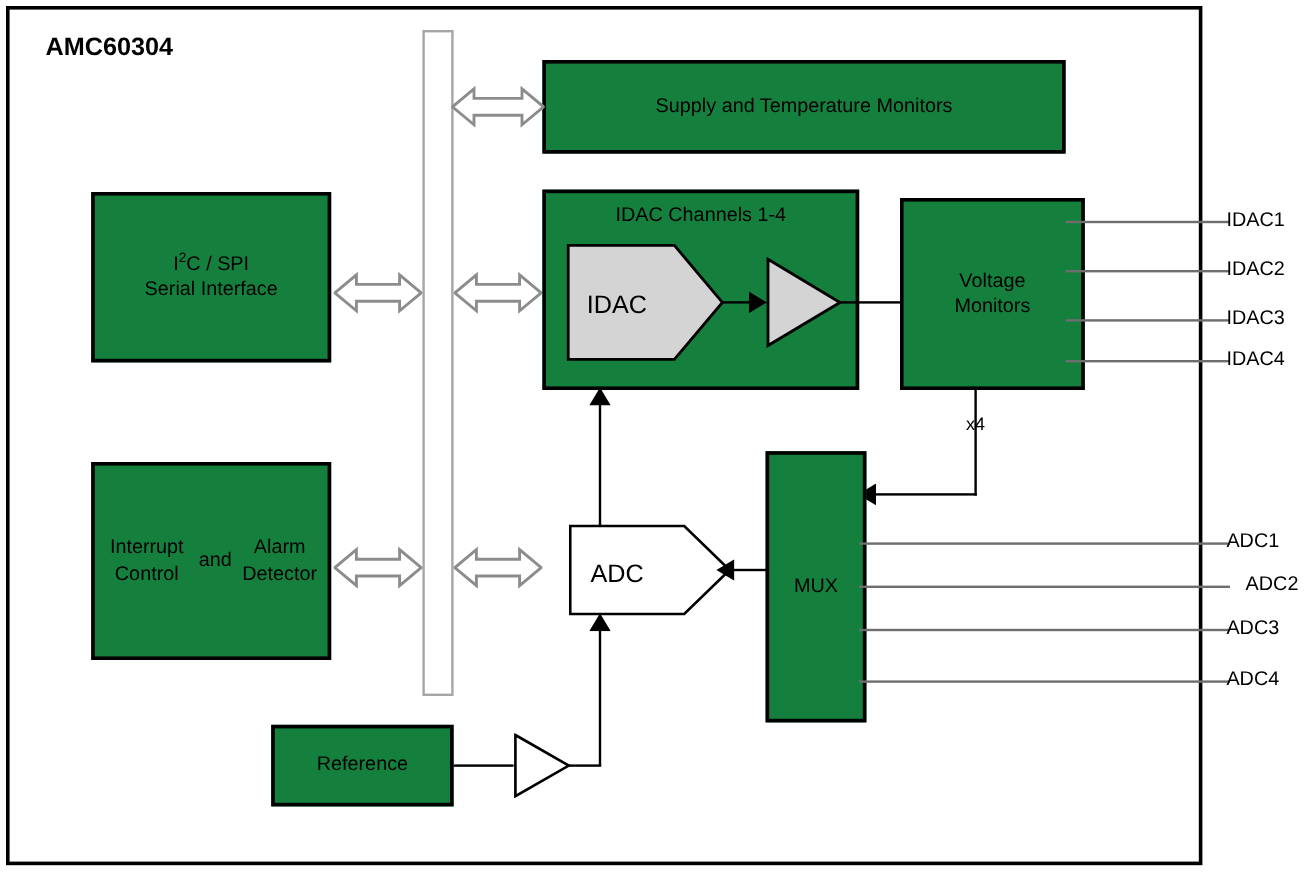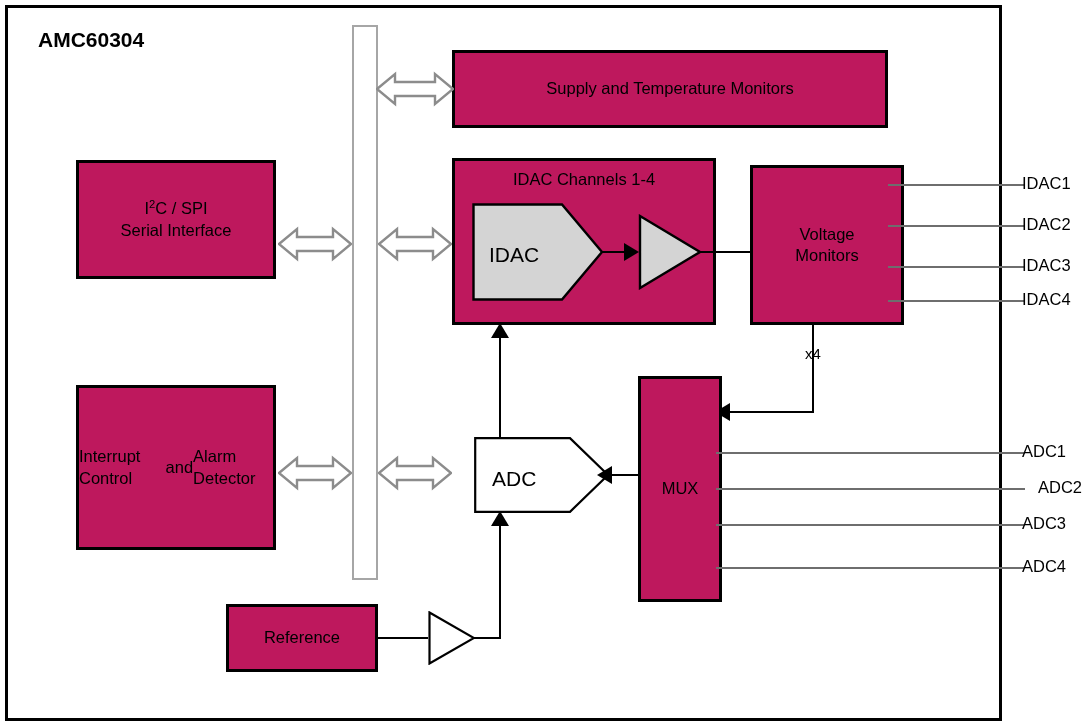--- a/index.html
+++ b/index.html
@@ -1,19 +1,19 @@
 <!DOCTYPE html>
 <html><head>
 <meta charset="utf-8">
 <style>
   html,body{margin:0;padding:0;background:#ffffff;}
   body{font-family:"Liberation Sans",sans-serif;}
   #stage{position:relative;width:1090px;height:727px;background:#fff;overflow:hidden;}
-  .blk{position:absolute;box-sizing:border-box;background:#be185d;border:3px solid #000;
-       display:flex;align-items:center;justify-content:center;text-align:left;
+  .blk{position:absolute;box-sizing:border-box;background:#15803d;border:3px solid #000;
+       display:flex;align-items:center;justify-content:center;text-align:center;
        font-size:16.5px;color:#000;line-height:1.30;}
   .lbl{position:absolute;font-size:21px;color:#000;white-space:nowrap;line-height:1.3;}
   .wire{position:absolute;background:#000;}
   .wire.g{background:#6e6e6e;}
   .busbar{position:absolute;box-sizing:border-box;background:#ffffff;border:2px solid #a6a6a6;}
 
   
   #chip{position:absolute;left:5px;top:5px;width:997px;height:716px;border:3px solid #000;
         box-sizing:border-box;background:#fff;}
   #chip-title{position:absolute;left:38px;top:28px;font-size:21px;font-weight:bold;color:#000;}
@@ -51,21 +51,21 @@
   <div class="blk" style="left:452px;top:50px;width:436px;height:78px;">
     <span>Supply and Temperature Monitors</span>
   </div>
 
   <div class="dblarrow" style="left:376px;top:68px;">
     <svg width="78" height="42" viewBox="0 0 78 42">
       <path d="M1 21 L19 6 L19 14 L59 14 L59 6 L77 21 L59 36 L59 28 L19 28 L19 36 Z" fill="#ffffff" stroke="#8c8c8c" stroke-width="2.4" stroke-linejoin="miter"></path>
     </svg>
   </div>
 
-  <div class="blk" style="left:76px;top:160px;width:200px;height:119px;flex-direction:column;">
+  <div class="blk" style="left:76px;top:160px;width:200px;height:142px;flex-direction:column;">
     <span class="multiline"><span>I</span><sup>2</sup><span>C / SPI</span></span>
     <span class="multiline">Serial Interface</span>
   </div>
   <div class="dblarrow" style="left:278px;top:223px;">
     <svg width="74" height="42" viewBox="0 0 74 42">
       <path d="M1 21 L19 6 L19 14 L55 14 L55 6 L73 21 L55 36 L55 28 L19 28 L19 36 Z" fill="#ffffff" stroke="#8c8c8c" stroke-width="2.4" stroke-linejoin="miter"></path>
     </svg>
   </div>
   <div class="dblarrow" style="left:378px;top:223px;">
     <svg width="74" height="42" viewBox="0 0 74 42">

